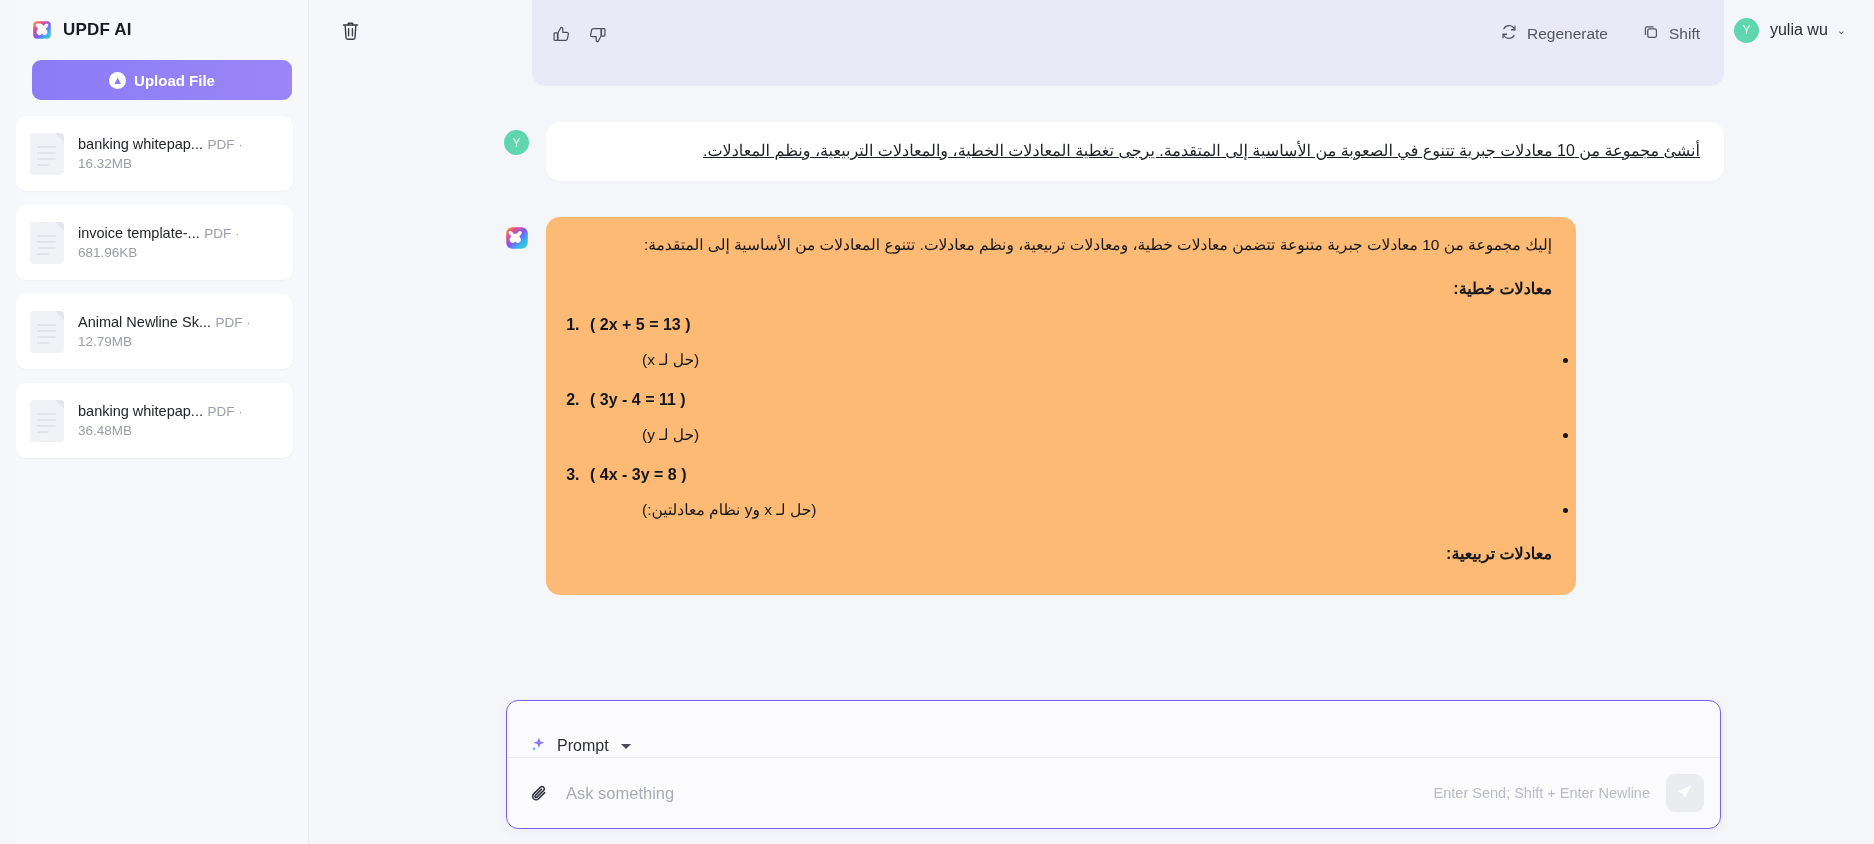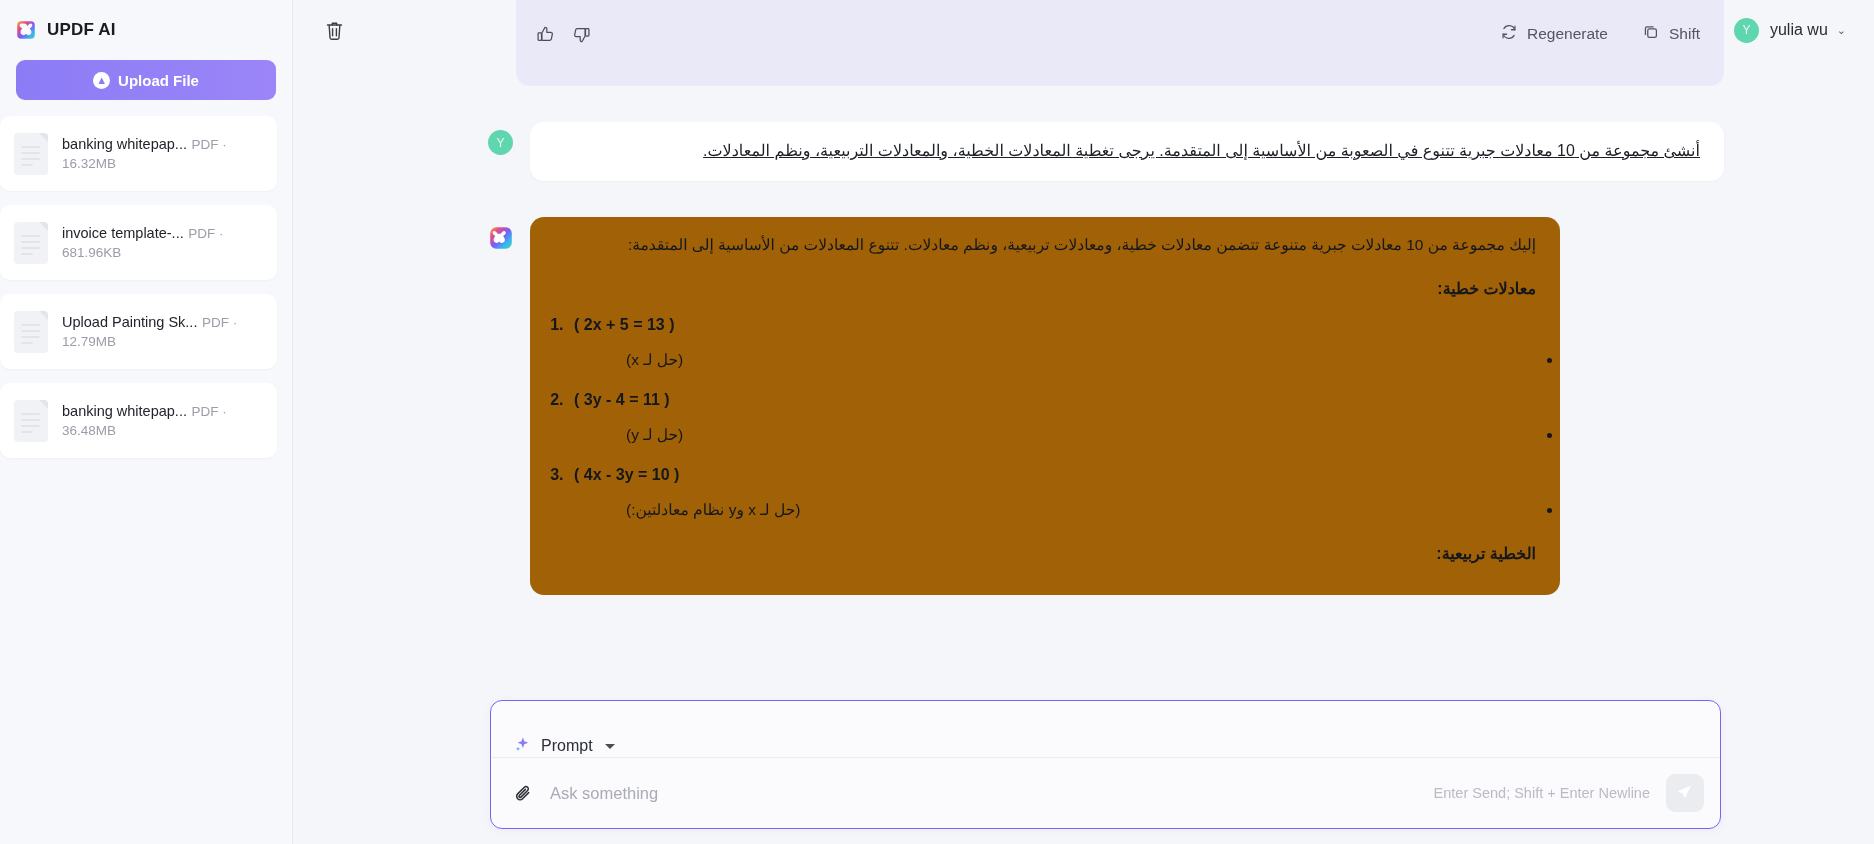--- a/index.html
+++ b/index.html
@@ -2,21 +2,21 @@
 <html><head>
 <meta charset="utf-8">
 <style>
   * { box-sizing: border-box; margin: 0; padding: 0; }
   html, body {
     width: 1874px; height: 844px;
     font-family: "Liberation Sans", sans-serif;
     background: #f5f6fa;
     overflow: hidden;
   }
-  .app { display: flex; width: 1874px; height: 844px; position: relative; }
+  .app { display: flex; width: 1874px; height: 844px; position: relative; padding-left: 16px; }
 
   
   .sidebar {
     width: 293px; height: 844px;
     background: #f7f8fb;
     border-right: 1px solid #e9eaf0;
     display: flex; flex-direction: column;
     flex: 0 0 293px;
     position: relative;
   }
@@ -141,21 +141,21 @@
   }
   .bubble-user {
     flex: 1; background: #ffffff; border-radius: 14px;
     padding: 15px 24px 16px 24px;
     font-size: 16px; line-height: 28px; color: #1d1f27;
     direction: rtl; text-align: right;
     box-shadow: 0 1px 2px rgba(30,32,60,.03);
     text-decoration: underline;
   }
   .bubble-ai {
-    flex: 1; background: #a16207; border-radius: 14px;
+    flex: 1; background: #fdba74; border-radius: 14px;
     padding: 15px 24px 18px 24px;
     color: #15171d; direction: rtl; text-align: right;
     max-width: 1030px;
   }
   .ai-intro { font-size: 15.5px; line-height: 26px; margin-bottom: 14px; }
   .ai-h { font-size: 16px; font-weight: bold; margin: 18px 0 10px 0; line-height: 26px; }
   .ai-h:first-child { margin-top: 2px; }
   ol.ai-ol { list-style: decimal; direction: rtl; padding-right: 0; margin: 0; }
   ol.ai-ol > li {
     direction: ltr; text-align: left; margin-right: 0; margin-left: 14px;
@@ -262,21 +262,21 @@
         </span>
       </div>
       <div class="file-item">
         <span class="file-ico">
             <i></i>
             <i></i>
             <i></i>
             <i></i>
           </span>
         <span class="file-meta">
-          <span class="file-name">Upload Painting Sk...</span>
+          <span class="file-name">Animal Newline Sk...</span>
           <span class="file-sub">PDF · 12.79MB</span>
         </span>
       </div>
       <div class="file-item">
         <span class="file-ico">
             <i></i>
             <i></i>
             <i></i>
             <i></i>
           </span>
@@ -381,28 +381,28 @@
                   <li>(حل لـ x)</li>
                 </ul>
               </li>
               <li>
                 <span>( 3y - 4 = 11 )</span>
                 <ul class="ai-ul">
                   <li>(حل لـ y)</li>
                 </ul>
               </li>
               <li>
-                <span>( 4x - 3y = 10 )</span>
+                <span>( 4x - 3y = 8 )</span>
                 <ul class="ai-ul">
                   <li>(حل لـ x وy نظام معادلتين:)</li>
                 </ul>
               </li>
             </ol>
 
-            <div class="ai-h">الخطية تربيعية:</div>
+            <div class="ai-h">معادلات تربيعية:</div>
           </div>
         </div>
 
       </div>
     </div>
 
     <div class="prompt-wrap">
       <div class="prompt-head">
         <span class="prompt-pill">
           <span>

